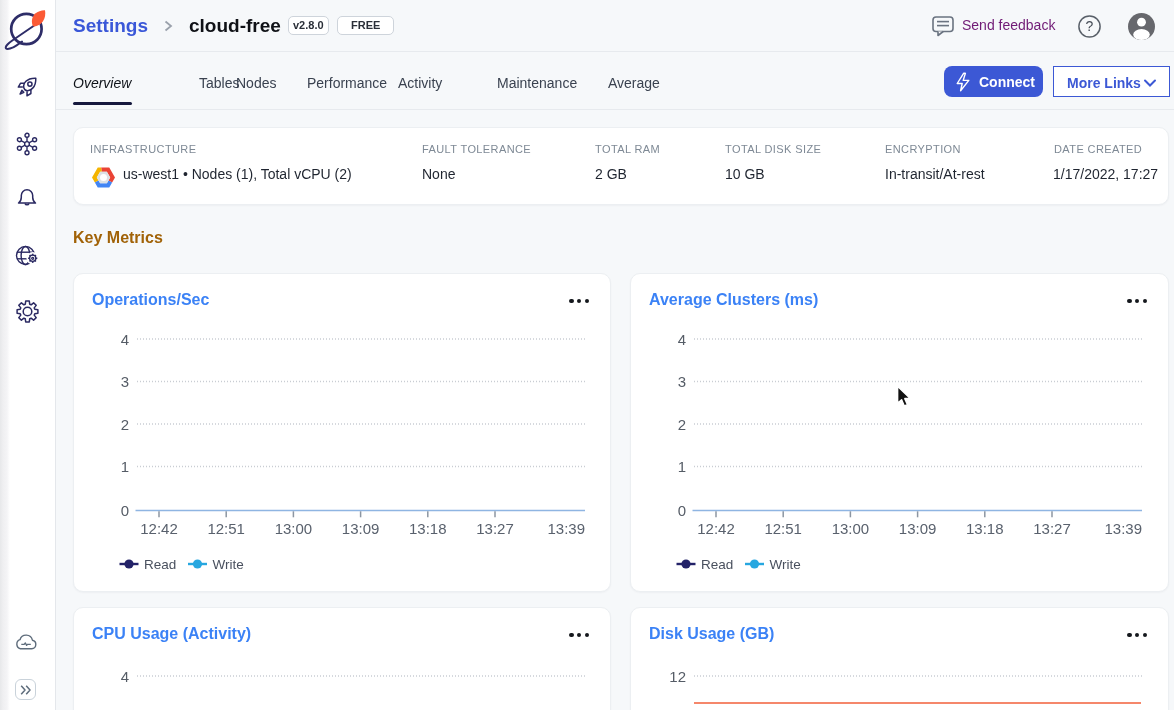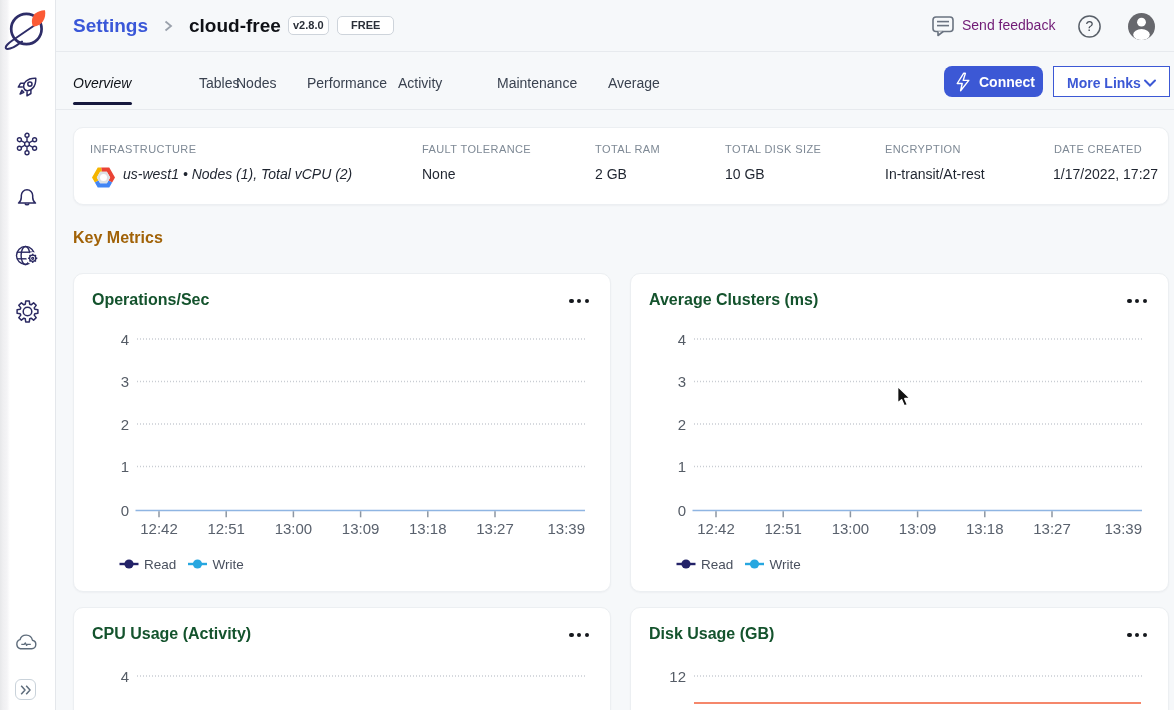--- a/index.html
+++ b/index.html
@@ -10,21 +10,21 @@
   #sidebar .edge { position:absolute; left:0; top:0; width:10px; height:710px;
      background:linear-gradient(to right,#E7E8EA 0px,#EFEFF1 3px,#F4F4F6 7px,#FFFFFF 10px); }
   
   #main { position:absolute; left:56px; top:0; width:1118px; height:710px; background:#F6F8FA; }
   #header { position:absolute; left:0; top:0; width:1118px; height:52px; border-bottom:1px solid #E7EAEE; }
   #tabbar { position:absolute; left:0; top:52px; width:1118px; height:58px; border-bottom:1px solid #E7EAEE; }
   .tab { position:absolute; top:23px; font-size:14px; color:#3A4250; font-weight:400; }
   .card { position:absolute; background:#fff; border:1px solid #ECEFF2; border-radius:10px; box-shadow:0 1px 2px rgba(16,24,40,.04); }
   .lbl { font-size:11px; color:#7E8995; letter-spacing:.4px; font-weight:400; }
   .val { font-size:14px; color:#1F2530; }
-  .ctitle { position:absolute; left:18px; top:17px; font-size:16px; font-weight:700; color:#14532d; }
+  .ctitle { position:absolute; left:18px; top:17px; font-size:16px; font-weight:700; color:#3b82f6; }
   .dots  { position:absolute; top:24.5px; display:flex; gap:3.2px; }
   .dots i { width:4.4px; height:4.4px; border-radius:50%; background:#15181D; display:block; }
 </style>
 </head>
 <body>
 
 <div id="main">
 
   <div id="header">
     <span class="abs" style="left:17px; top:15px; font-size:19px; font-weight:700; color:#3A57D8;">Settings</span>
@@ -86,21 +86,21 @@
 
   <div class="card" style="left:17px; top:127px; width:1096px; height:78px;">
     <span class="abs lbl" style="left:16px; top:15px;">INFRASTRUCTURE</span>
     <svg class="abs" style="left:17px; top:38px;" width="25" height="23" viewBox="0 0 25 23">
       <path d="M10.2 1.5 L6.75 1.5 L1 11.5 L3.88 16.5 L7.5 14.4 L5.8 11.5 L9.15 5.7 L11 5.7 Z" fill="#F4B400"></path>
       <path d="M10.2 1.5 L18.25 1.5 L24 11.5 L21.13 16.5 L17.5 14.4 L19.2 11.5 L15.85 5.7 L11 5.7 Z" fill="#EA4335"></path>
       <path d="M3.88 16.5 L6.75 21.5 L18.25 21.5 L21.13 16.5 L17.5 14.4 L15.85 17.3 L9.15 17.3 L7.5 14.4 Z" fill="#4285F4"></path>
       <path d="M5.8 11.5 L9.15 5.7 L15.85 5.7 L19.2 11.5 L15.85 17.3 L9.15 17.3 Z" fill="#DCE0E5"></path>
       <circle cx="12.5" cy="11.5" r="3.5" fill="#fff"></circle>
     </svg>
-    <span class="abs val" style="left:49px; top:38px;font-style:italic;">us-west1 • Nodes (1), Total vCPU (2)</span>
+    <span class="abs val" style="left:49px; top:38px;">us-west1 • Nodes (1), Total vCPU (2)</span>
     <span class="abs lbl" style="left:348px; top:15px;">FAULT TOLERANCE</span>
     <span class="abs val" style="left:348px; top:38px;">None</span>
     <span class="abs lbl" style="left:521px; top:15px;">TOTAL RAM</span>
     <span class="abs val" style="left:521px; top:38px;">2 GB</span>
     <span class="abs lbl" style="left:651px; top:15px;">TOTAL DISK SIZE</span>
     <span class="abs val" style="left:651px; top:38px;">10 GB</span>
     <span class="abs lbl" style="left:811px; top:15px;">ENCRYPTION</span>
     <span class="abs val" style="left:811px; top:38px;">In-transit/At-rest</span>
     <span class="abs lbl" style="left:980px; top:15px;">DATE CREATED</span>
     <span class="abs val" style="left:979px; top:38px;">1/17/2022, 17:27</span>

